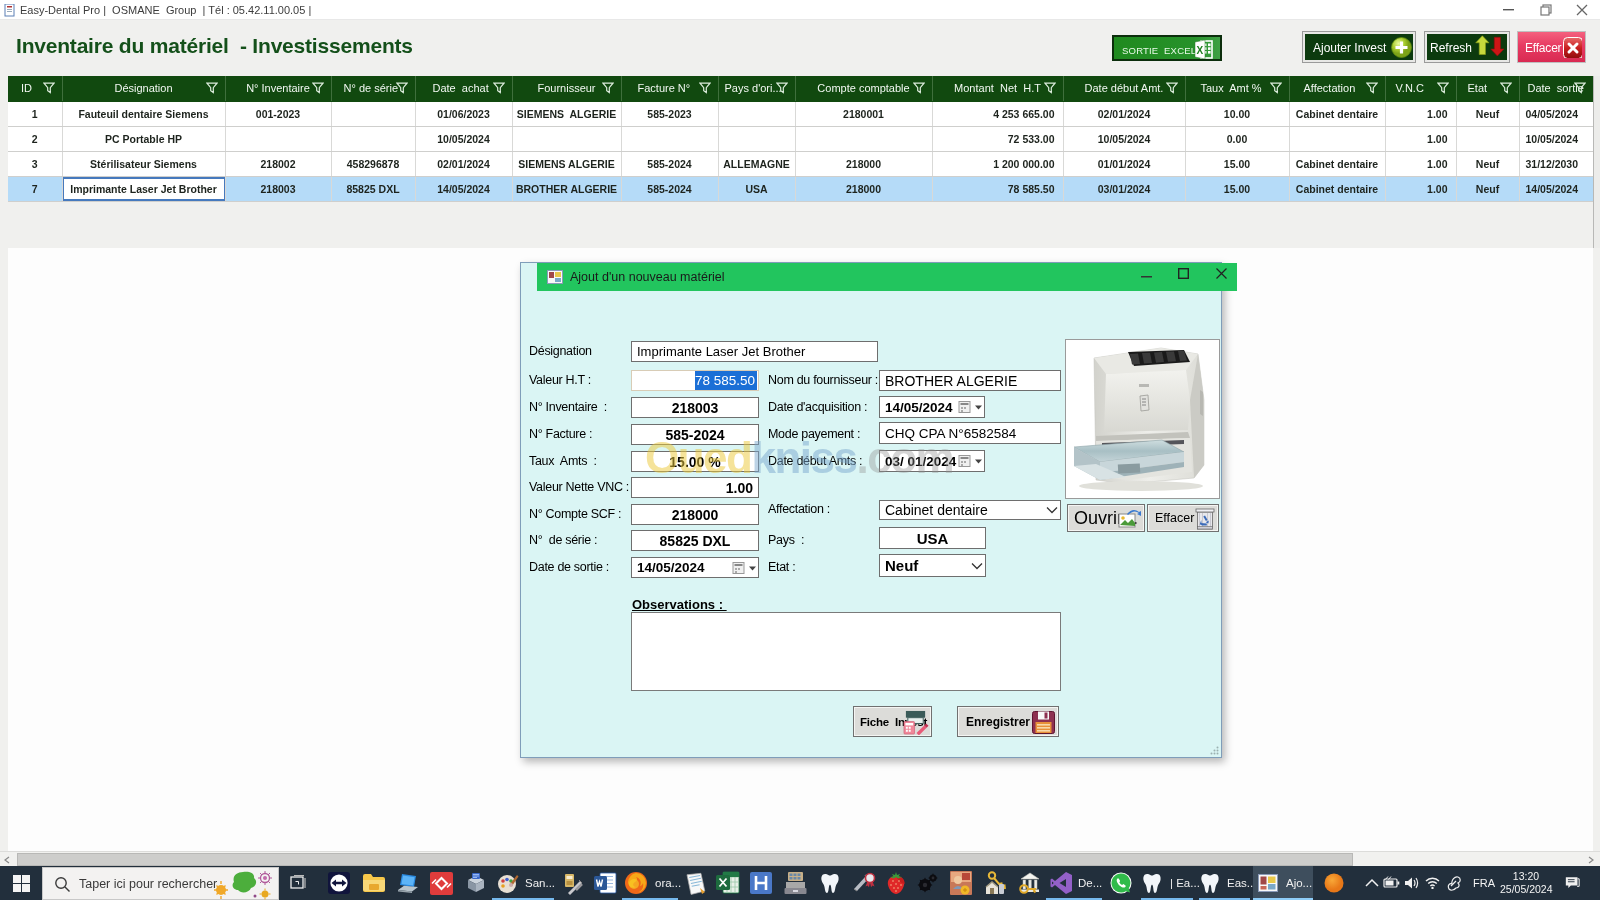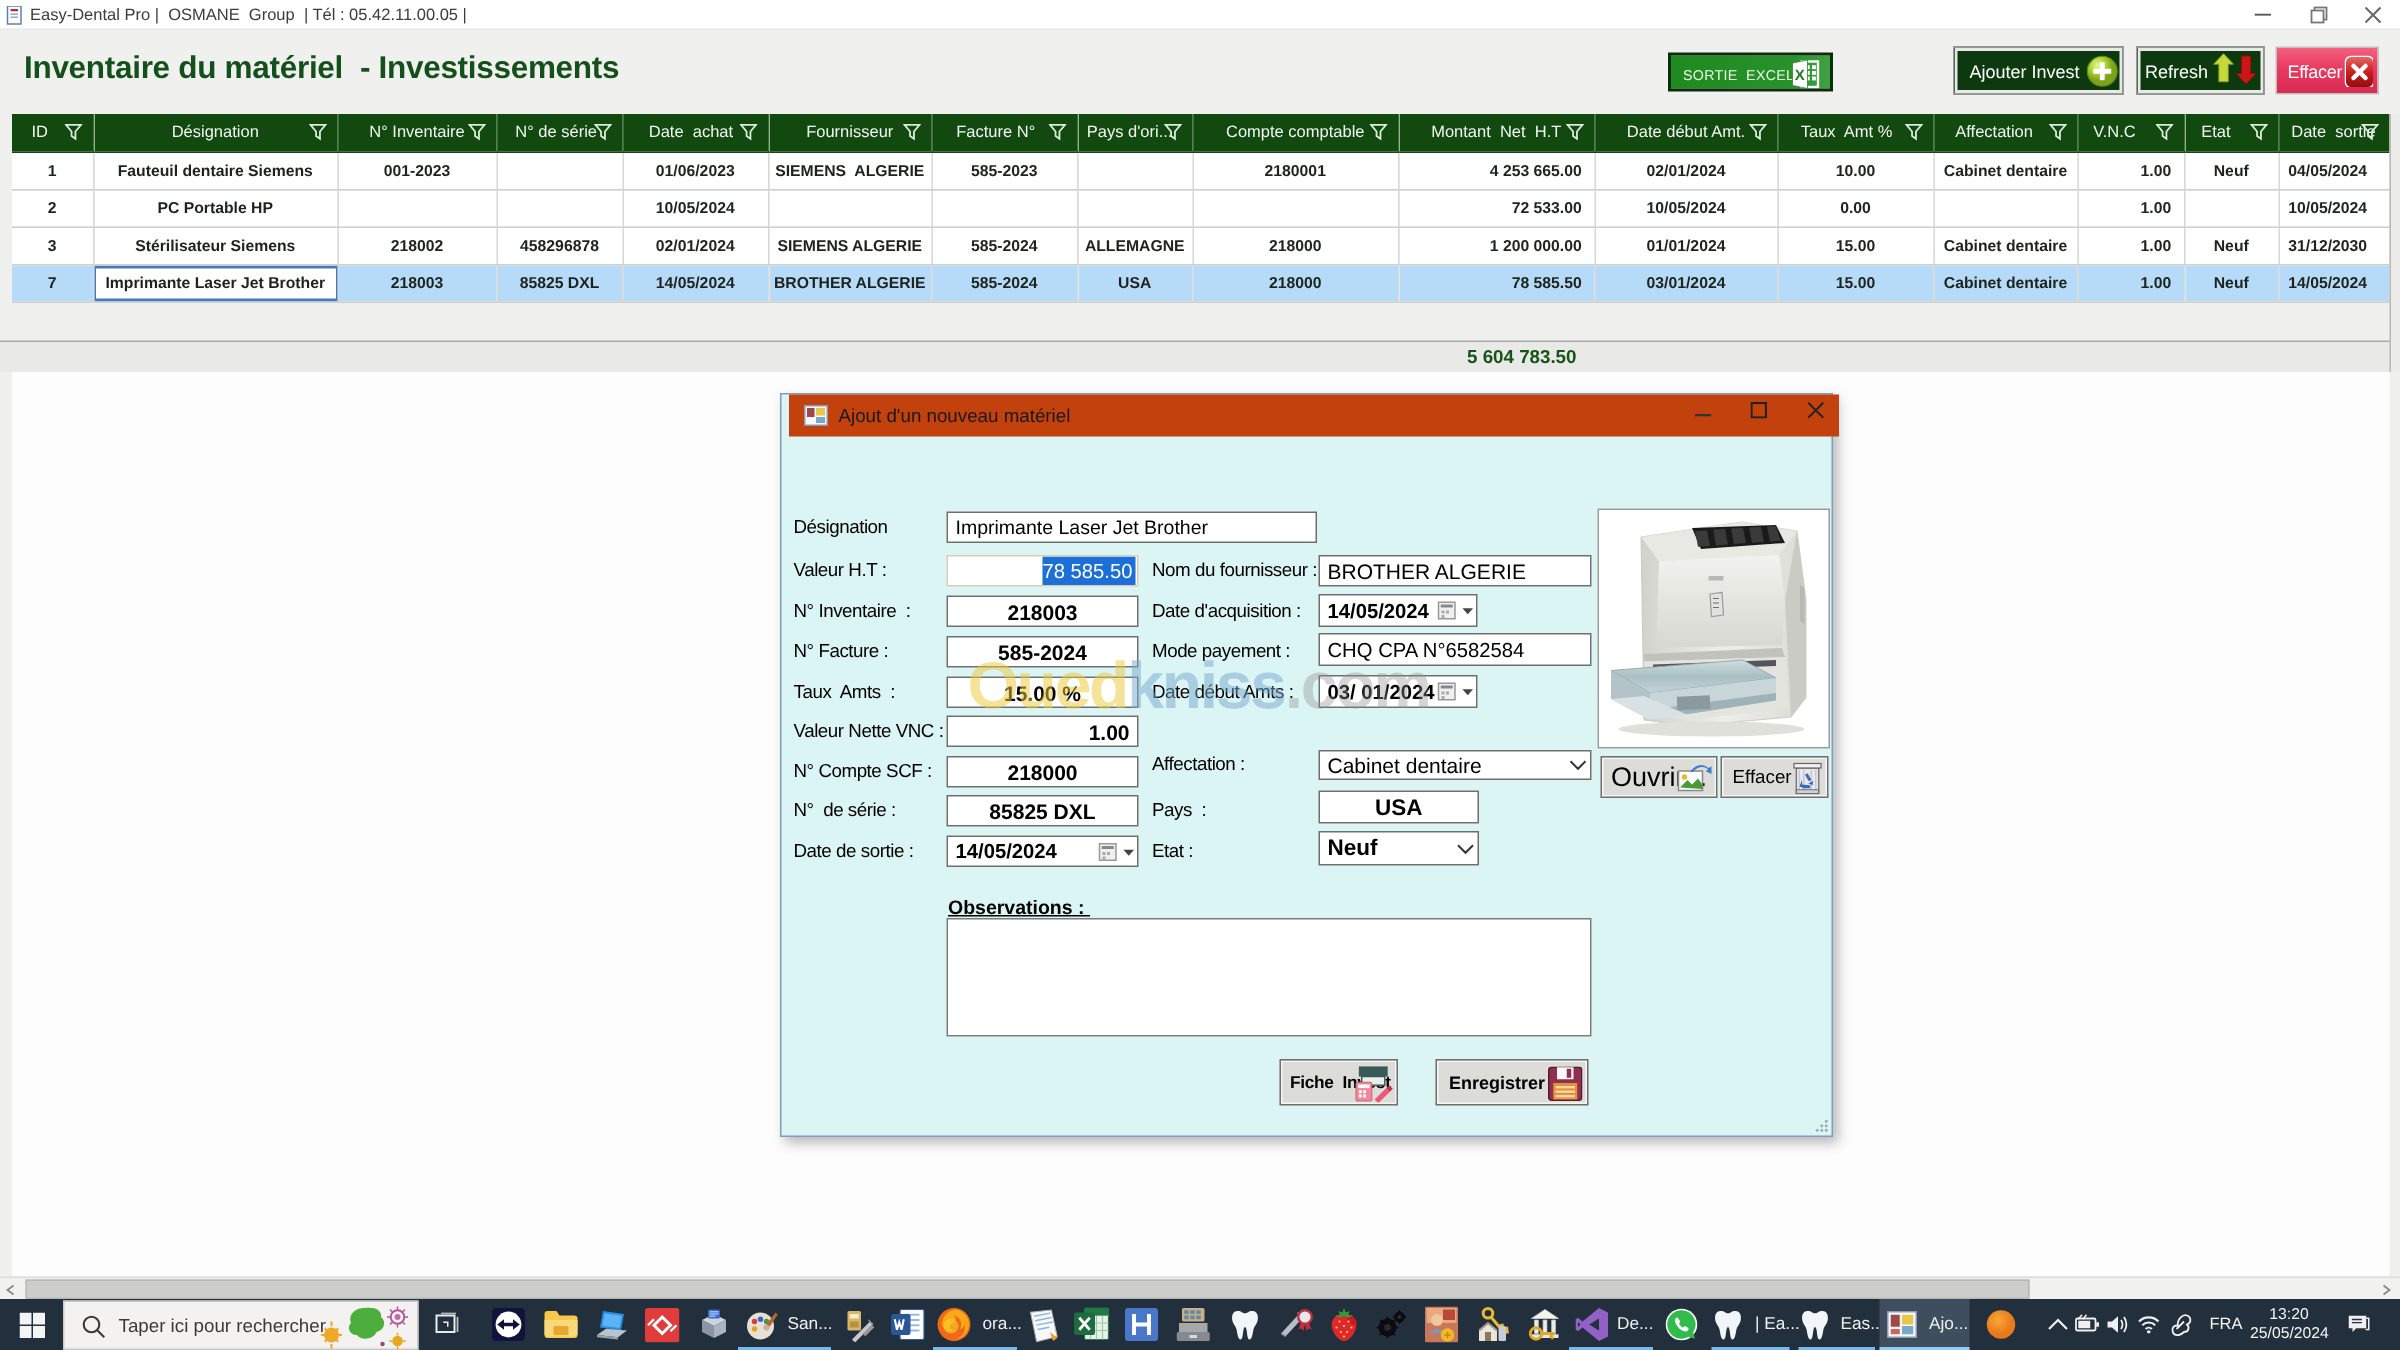--- a/index.html
+++ b/index.html
@@ -32,21 +32,21 @@
 #focusbox { position:absolute; left:-1px; top:0px; right:-1px; bottom:0px; background:#fff; border:2px solid #4679bd; display:flex; align-items:center; justify-content:center; }
 
 #graystrip1 { left:0; top:202px; width:1600px; height:25px; background:#f0f0ee; }
 #totstrip { left:0; top:227px; width:1600px; height:21px; background:#e9e9e7; border-top:1px solid #ababab; }
 #total { position:absolute; left:978px; top:3px; font-size:12.5px; font-weight:bold; color:#175517; letter-spacing:0; }
 #mainwhite { left:8px; top:248px; width:1585px; height:603px; background:#fdfdfd; }
 #vstrip { left:1593px; top:76px; width:7px; height:172px; background:#ececea; border-left:1px solid #b8b8b6; }
 
 
 #dlg { left:520px; top:262px; width:702px; height:496px; background:#daf5f4; border:1px solid #7f9db9; box-shadow:3px 4px 8px rgba(0,0,0,0.28); }
-#dlgtitle { position:absolute; left:5px; top:0; width:100%; height:28px; background:#c2410c;text-align:center; }
+#dlgtitle { position:absolute; left:16px; top:0; width:100%; height:28px; background:#22c55e;text-align:center; }
 #dlgtitle .t { position:absolute; left:33px; top:7px; font-size:12.5px; color:#1a1a1a; }
 #dtitle { position:absolute; left:0; top:30px; width:620px; text-align:center; }
 #dtitle span { display:inline-block; font-size:30px; font-weight:bold; color:#000; transform:scaleX(0.68); letter-spacing:-0.8px; -webkit-text-stroke:0.9px #000; border-bottom:3px solid #000; line-height:0.95; padding-bottom:2px; }
 .lbl { position:absolute; font-size:12.5px; letter-spacing:-0.3px; color:#000; white-space:nowrap; }
 .inp { position:absolute; background:#fff; border:1px solid #6e6e6e; font-size:14px; color:#000; display:flex; align-items:center; white-space:nowrap; overflow:hidden; }
 .inp.c { justify-content:center; }
 .inp.r2 { justify-content:flex-end; padding-right:5px; }
 .inp.l2 { padding-left:5px; }
 .bld { font-weight:bold; }
 .chev { position:absolute; right:2px; top:50%; transform:translateY(-50%); }
@@ -316,23 +316,20 @@
           <td>15.00</td>
       <td>Cabinet dentaire</td>
           <td class="r">1.00</td>
           <td>Neuf</td>
           <td class="l">14/05/2024</td>
     </tr>
   </tbody>
     </table>
 
   <div class="abs" id="graystrip1"></div>
-  <div class="abs" id="totstrip">
-      <div id="total">5&nbsp;604&nbsp;783.50</div>
-    </div>
   <div class="abs" id="mainwhite"></div>
   <div class="abs" id="vstrip"></div>
 
   <div class="abs" id="dlg">
     <div id="dlgtitle">
       <svg class="abs" style="left:10px;top:6px" width="16" height="16" viewBox="0 0 16 16">
           <rect x="0.5" y="1.5" width="15" height="13" fill="#f8f8f8" stroke="#8a9ab8"></rect>
           <rect x="2" y="3" width="5" height="6" fill="#a04848"></rect>
           <rect x="8" y="3" width="6" height="5" fill="#e8c84a"></rect>
           <rect x="8" y="9" width="6" height="4" fill="#7aa8c8"></rect>

